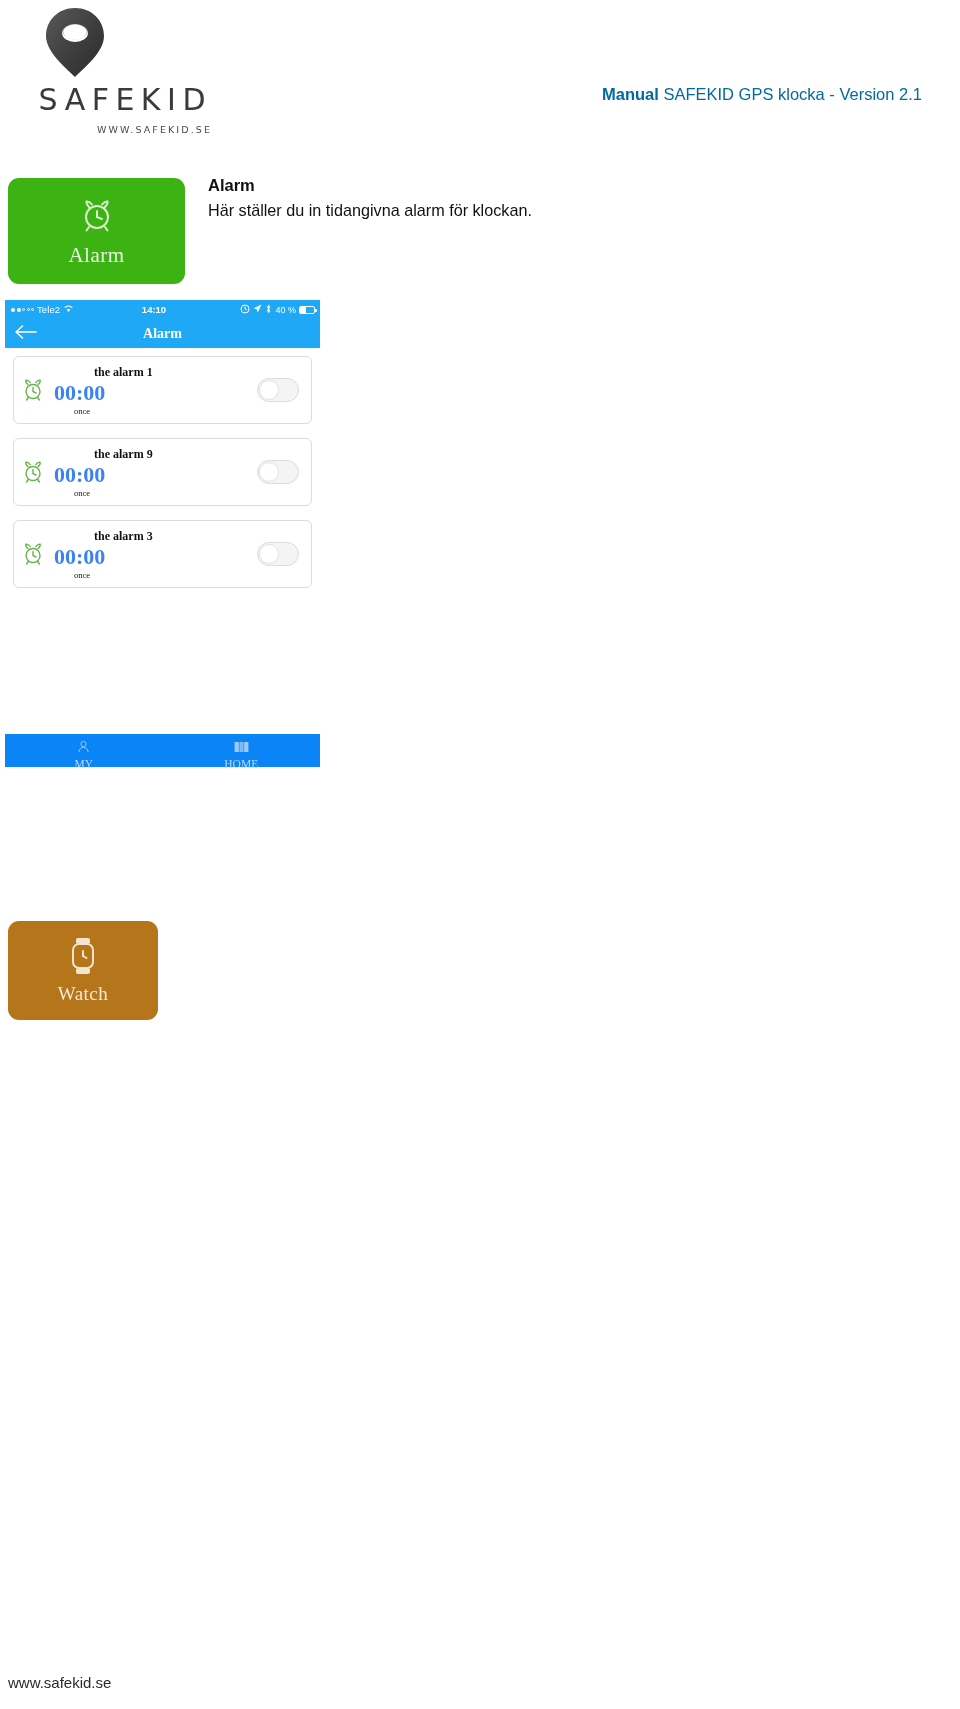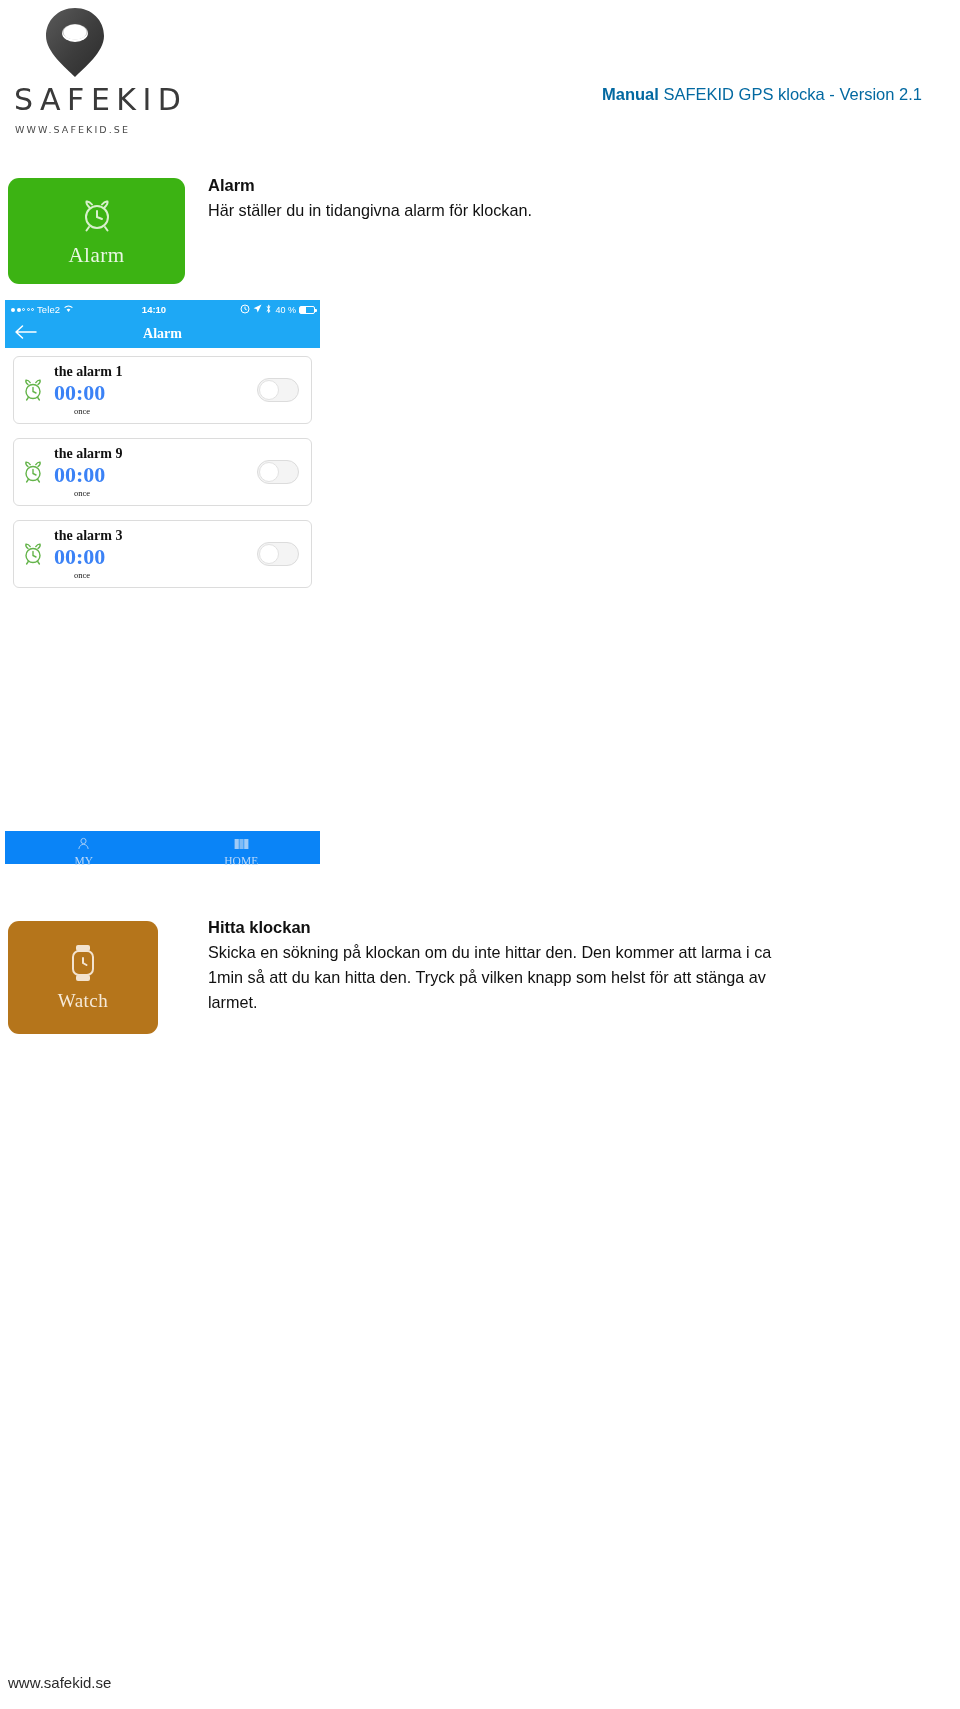--- a/index.html
+++ b/index.html
@@ -6,21 +6,21 @@
   html, body {
     width: 960px; height: 1709px;
     background: #ffffff;
     font-family: "Liberation Sans", sans-serif;
     color: #000;
     overflow: hidden;
   }
   .page { position: relative; width: 960px; height: 1709px; background:#fff; }
 
   
-  .hdr-logo { position:absolute; left:12px; top:6px; width:200px; }
+  .hdr-logo { position:absolute; left:12px; top:6px; width:200px;text-align:right; }
   .logo-pin { width: 74px; height: 74px; margin-left: 26px; position: relative; }
   .logo-pin svg { display:block; }
   .logo-word {
     font-family: "DejaVu Sans", sans-serif;
     font-size: 30px; letter-spacing: 6.5px; color: #3a3a3a;
     margin-top: 2px; margin-left: 2px; font-weight: 400;
   }
   .logo-url {
     font-family: "DejaVu Sans", sans-serif;
     font-size: 9.5px; letter-spacing: 2.1px; color: #4a4a4a;
@@ -39,38 +39,38 @@
     width: 177px; height: 106px;
     background: #3cb313; border-radius: 11px;
     display:flex; flex-direction:column; align-items:center; justify-content:center;
   }
   .tile-alarm .tile-label {
     font-family: "Liberation Serif", serif;
     font-size: 21px; color:#eaf7e4; margin-top: 4px; letter-spacing: .5px;
   }
   .tile-watch {
     position:absolute; left: 8px; top: 921px;
-    width: 150px; height: 113px;
+    width: 150px; height: 99px;
     background: #b5751b; border-radius: 11px;
     display:flex; flex-direction:column; align-items:center; justify-content:center;
   }
   .tile-watch .tile-label {
     font-family: "Liberation Serif", serif;
     font-size: 19px; color:#f6ead9; margin-top: 3px; letter-spacing: .5px;
   }
 
   .body-block { position:absolute; font-size: 16.2px; line-height: 25px; color:#111; }
   .body-block .b-head { font-weight: 700; font-size: 16.5px; }
   #alarm-text { left: 208px; top: 173px; width: 690px; }
   #watch-text { left: 208px; top: 915px; width: 700px; }
 
   
   .phone {
     position:absolute; left: 5px; top: 300px;
-    width: 315px; height: 564px; background:#ffffff;
+    width: 315px; height: 467px; background:#ffffff;
   }
   .statusbar {
     height: 19px; background: #1ea8f5; color:#fff;
     display:flex; align-items:center; position:relative;
     font-size: 10px; font-family:"Liberation Sans", sans-serif;
   }
   .sb-left { position:absolute; left:6px; display:flex; align-items:center; gap:3px; }
   .sb-dots { display:flex; align-items:center; gap:1.5px; }
   .sb-dots i { width:4px; height:4px; border-radius:50%; background:#fff; display:block; }
   .sb-dots i.hollow { background:transparent; border:1px solid #fff; width:3px; height:3px; }
@@ -98,21 +98,21 @@
   }
 
   .alarm-list { padding: 8px 8px 0 8px; background:#fff; }
   .alarm-card {
     border:1px solid #dcdcdc; border-radius:6px; background:#fff;
     height: 68px; margin-bottom: 14px; position:relative;
     display:flex; align-items:center;
   }
   .ac-icon { width:38px; display:flex; justify-content:center; align-items:center; }
   .ac-mid { flex:1; padding-left: 2px; }
-  .ac-name { font-family:"Liberation Serif", serif; font-weight:700; font-size:14px; color:#111; }
+  .ac-name { font-family:"Liberation Serif", serif; font-weight:700; font-size:12px; color:#111;margin-left:40px; }
   .ac-time { font-family:"Liberation Serif", serif; font-weight:700; font-size:22px; line-height:25px; color:#3b82f6; }
   .ac-rep  { font-family:"Liberation Serif", serif; font-weight:400; font-size:8.5px; color:#111; margin-top:1px;margin-left:20px; }
   .toggle {
     width: 42px; height: 24px; border-radius: 12px;
     border: 1px solid #dcdcdc; background:#f4f4f4; margin-right: 12px;
     position:relative;
   }
   .toggle .knob {
     position:absolute; left:1px; top:1px; width:20px; height:20px;
     border-radius:50%; background:#fff; border:1px solid #e2e2e2;
@@ -343,22 +343,16 @@
           <rect x="10" y="2" width="14" height="6" rx="2" fill="#f3e3cf" stroke="none"></rect>
           <rect x="10" y="32" width="14" height="6" rx="2" fill="#f3e3cf" stroke="none"></rect>
           <rect x="7" y="8" width="20" height="24" rx="6"></rect>
           <path d="M17 15 L17 20 L20.5 22"></path>
         </g>
       </svg>
     </span>
     <div class="tile-label">Watch</div>
   </div>
 
-  <div class="body-block" id="watch-text">
-    <div class="b-head">Hitta klockan</div>
-    <div>Skicka en sökning på klockan om du inte hittar den. Den kommer att larma i ca</div>
-    <div>1min så att du kan hitta den. Tryck på vilken knapp som helst för att stänga av</div>
-    <div>larmet.</div>
-  </div>
 
   <div class="footer">www.safekid.se</div>
 
 </div>
 
 </body></html>

